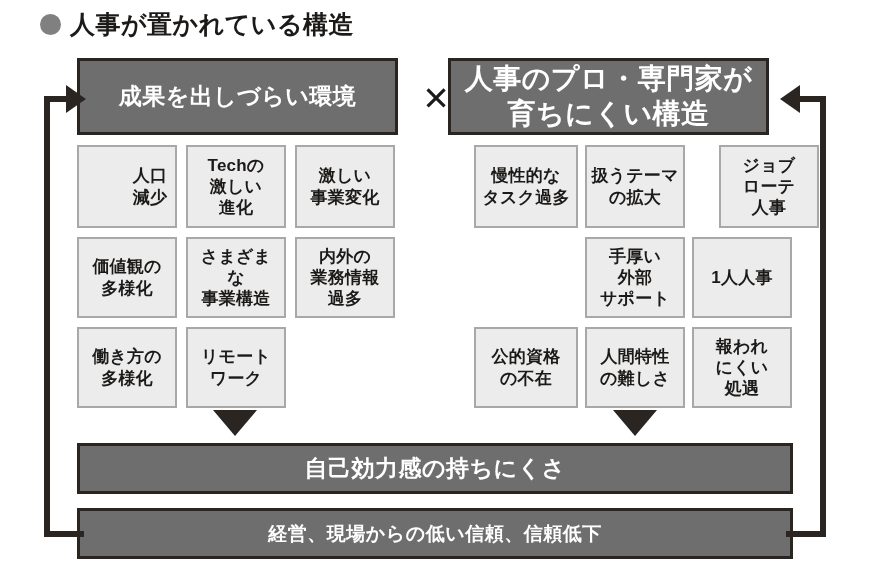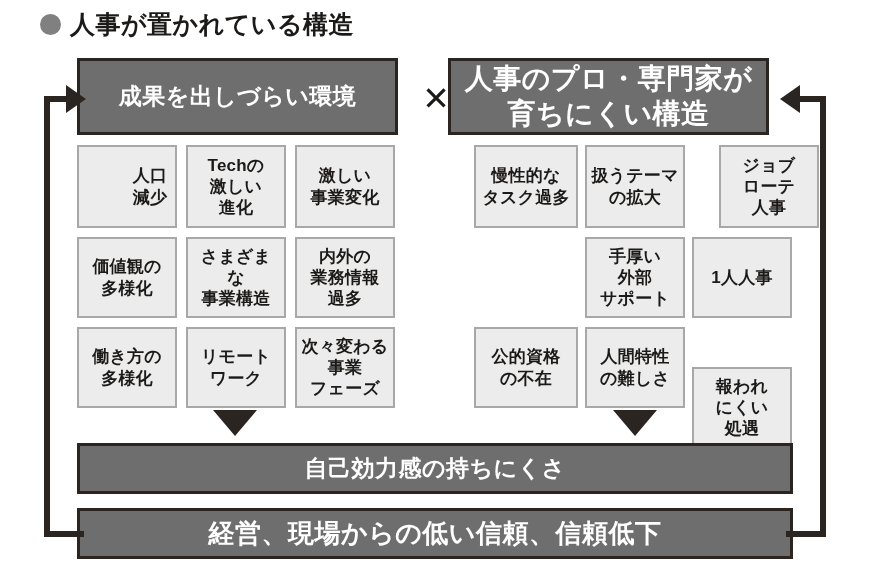--- a/index.html
+++ b/index.html
@@ -78,21 +78,21 @@
     top: 443px;
     width: 716px;
     height: 51px;
     font-size: 23px;
   }
   .bar-trust {
     left: 77px;
     top: 508px;
     width: 716px;
     height: 51px;
-    font-size: 26px;
+    font-size: 19px;
   }
 
   
   .x-mark {
     position: absolute;
     left: 408px;
     top: 78px;
     width: 56px;
     height: 40px;
     display: flex;
@@ -180,32 +180,31 @@
   <div class="cell" style="left:77px;  top:145px; width:100px; height:83px;padding-left:48px;">人口減少</div>
   <div class="cell" style="left:186px; top:145px; width:100px; height:83px;">Techの<br>激しい<br>進化</div>
   <div class="cell" style="left:295px; top:145px; width:100px; height:83px;">激しい<br>事業変化</div>
 
   <div class="cell" style="left:77px;  top:237px; width:100px; height:81px;">価値観の<br>多様化</div>
   <div class="cell" style="left:186px; top:237px; width:100px; height:81px;">さまざま<br>な<br>事業構造</div>
   <div class="cell" style="left:295px; top:237px; width:100px; height:81px;">内外の<br>業務情報<br>過多</div>
 
   <div class="cell" style="left:77px;  top:327px; width:100px; height:81px;">働き方の<br>多様化</div>
   <div class="cell" style="left:186px; top:327px; width:100px; height:81px;">リモート<br>ワーク</div>
-  <div class="cell" style="left:295px; top:327px; width:100px; height:81px;">次々変わる<br>事業<br>フェーズ</div>
 
   <div class="cell" style="left:474px; top:145px; width:104px; height:83px;">慢性的な<br>タスク過多</div>
   <div class="cell" style="left:585px; top:145px; width:100px; height:83px;">扱うテーマ<br>の拡大</div>
   <div class="cell" style="left:699px; top:145px; width:100px; height:83px;margin-left:20px;">ジョブ<br>ローテ<br>人事</div>
 
   <div class="cell" style="left:585px; top:237px; width:100px; height:81px;text-align:center;">手厚い<br>外部<br>サポート</div>
   <div class="cell" style="left:692px; top:237px; width:100px; height:81px;">1人人事</div>
 
   <div class="cell" style="left:585px; top:327px; width:100px; height:81px;">人間特性<br>の難しさ</div>
   <div class="cell" style="left:474px; top:327px; width:104px; height:81px;">公的資格<br>の不在</div>
-  <div class="cell" style="left:692px; top:327px; width:100px; height:81px;margin-top:40px;">報われ<br>にくい<br>処遇</div>
+  <div class="cell" style="left:692px; top:327px; width:100px; height:81px;">報われ<br>にくい<br>処遇</div>
 
   <div class="tri-down tri-left"></div>
   <div class="tri-down tri-right"></div>
 
   <div class="dark-box bar-efficacy">自己効力感の持ちにくさ</div>
   <div class="dark-box bar-trust">経営、現場からの低い信頼、信頼低下</div>
 
   <div class="seg loop-l-bottom"></div>
   <div class="seg loop-l-vert"></div>
   <div class="seg loop-l-top"></div>

